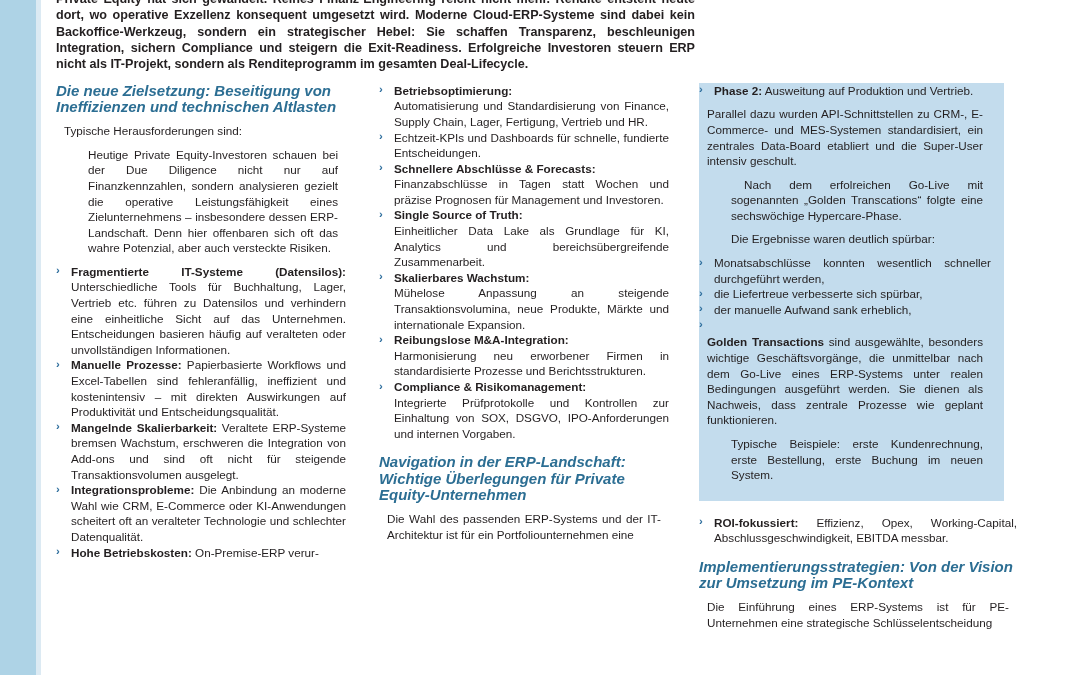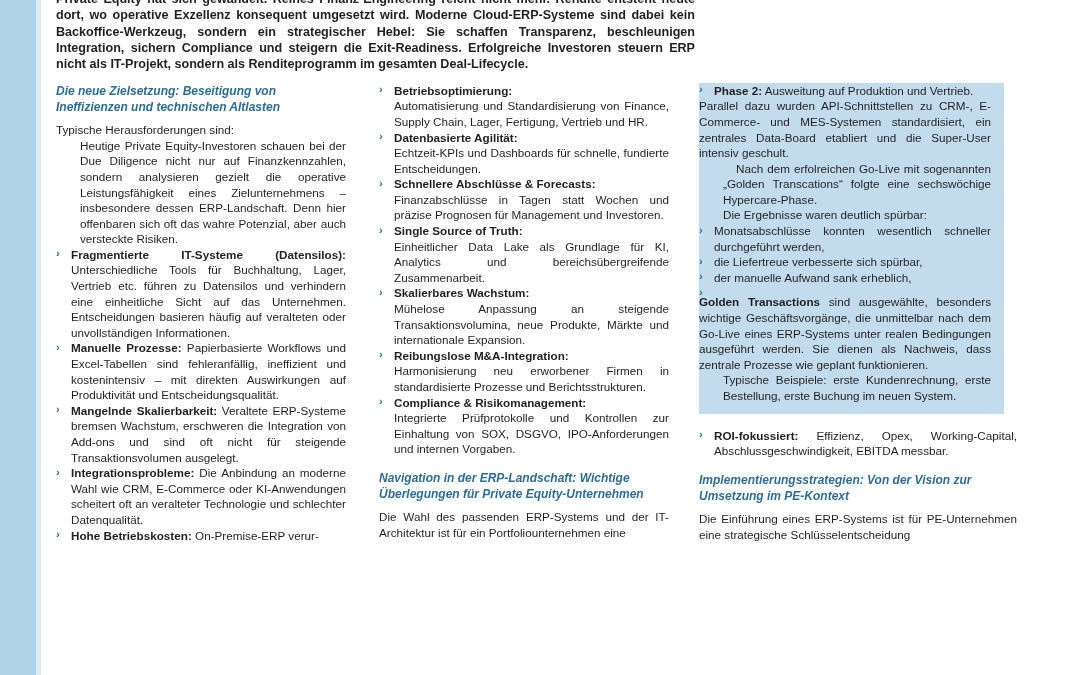--- a/index.html
+++ b/index.html
@@ -63,30 +63,30 @@
     line-height: 15.6px;
     text-align: justify;
     color: #231f20;
     overflow: hidden;
   }
   .col1 { width: 290px; margin-right: 33px; }
   .col2 { width: 290px; margin-right: 30px; }
   .col3 { width: 318px; position: relative; }
 
   h3.sec {
-    font-size: 12px;
+    font-size: 15px;
     line-height: 16.2px;
     font-style: italic;
     font-weight: bold;
     color: #2c6e93;
     margin: 0 0 7px 0;
     text-align: left;
   }
   p.para {
-    margin: 0;
+    margin: 8px;
     text-align: justify;
     hyphens: manual;
   }
   p.para + p.para { margin-top: 0; padding-left: 24px; }
   .noindent { text-align: left; }
   .indent-first { text-indent: 13px; }
 
   ul.blist {
     list-style: none;
     margin: 0;
@@ -177,21 +177,20 @@
       <div class="col col2">
 
         <ul class="blist stack">
           <li>
             <span class="chev">›</span>
             <span class="lbl">Betriebsoptimierung:</span>
             <span class="sublines">Automatisierung und Standardisierung von Finance, Supply Chain, Lager, Fertigung, Vertrieb und HR.</span>
           </li>
           <li>
             <span class="chev">›</span>
-            <span class="lbl">Datenbasierte Agilität:</span>
             <span class="sublines">Echtzeit-KPIs und Dashboards für schnelle, fundierte Entscheidungen.</span>
           </li>
           <li>
             <span class="chev">›</span>
             <span class="lbl">Schnellere Abschlüsse &amp; Forecasts:</span>
             <span class="sublines">Finanzabschlüsse in Tagen statt Wochen und präzise Prognosen für Management und Investoren.</span>
           </li>
           <li>
             <span class="chev">›</span>
             <span class="lbl">Single Source of Truth:</span>

